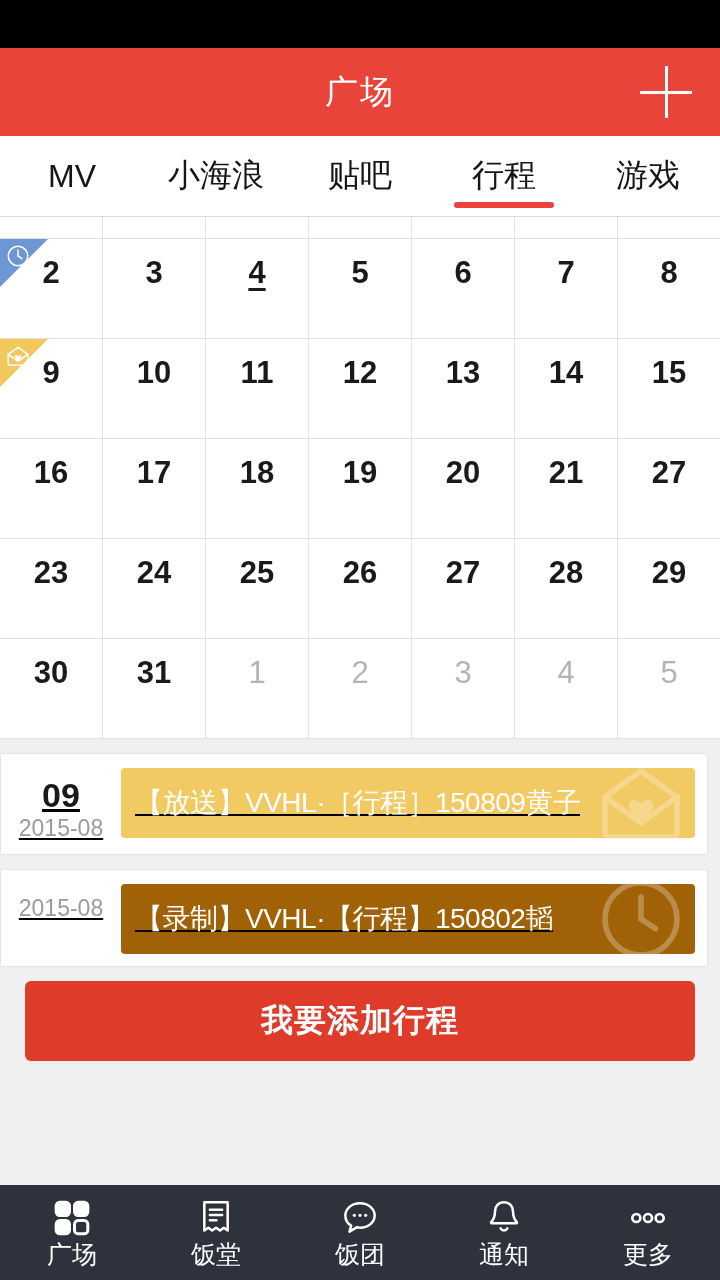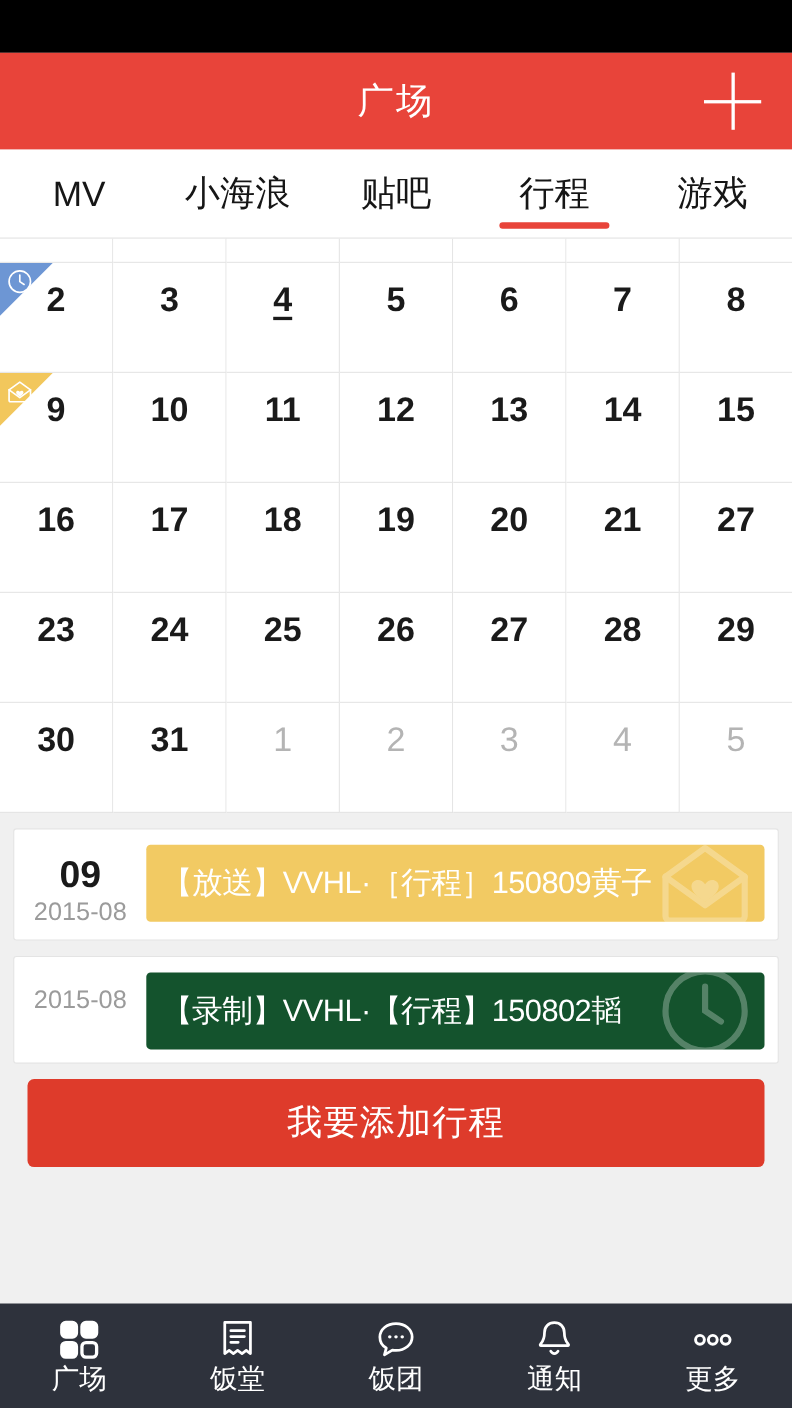--- a/index.html
+++ b/index.html
@@ -65,52 +65,52 @@
   
   .corner {
     position:absolute; left:0; top:0; width:0; height:0;
     border-style:solid; border-width:48px 48px 0 0;
   }
   .corner.blue   { border-color:#6d96d4 transparent transparent transparent; }
   .corner.yellow { border-color:#f2c75c transparent transparent transparent; }
   .corner-icon { position:absolute; left:5px; top:4px; width:26px; height:26px; }
 
   
-  .cards { padding:14px 12px 0 12px; }
+  .cards { padding:14px 12px 0 0;text-decoration:underline; }
   .card {
     background:#fff; border:1px solid #e4e4e4; border-radius:3px;
     display:flex; padding:14px 12px 12px 0; margin-bottom:14px;
   }
   .card-date { width:120px; flex:0 0 120px; text-align:center; padding-top:10px; }
   .card-day  { font-size:34px; font-weight:bold; color:#1a1a1a; line-height:1.05; }
   .card-month{ font-size:23px; color:#9b9b9b; margin-top:1px; }
   .card-main { flex:1 1 auto; min-width:0; }
   .card-banner {
     height:70px; border-radius:4px; position:relative; overflow:hidden;
     display:flex; align-items:center; padding:0 14px;
   }
   .card-banner.yellow { background:#f2ca63; }
-  .card-banner.blue   { background:#14532d; }
+  .card-banner.blue   { background:#a16207; }
   .card-banner-title {
     color:#fff; font-size:28px; white-space:nowrap; overflow:hidden;
     position:relative; z-index:2; letter-spacing:-0.5px;
   }
   .banner-watermark {
     position:absolute; right:6px; top:50%; transform:translateY(-50%);
     width:96px; height:96px; opacity:0.28; z-index:1;
   }
   .card-bottom { display:flex; align-items:flex-end; margin-top:8px; }
   .card-desc {
     flex:1 1 auto; min-width:0; font-size:27px; color:#1a1a1a;
     white-space:nowrap; overflow:hidden;
   }
   .card-count { flex:0 0 auto; font-size:26px; color:#9b9b9b; padding-left:10px; }
 
   
-  .add-wrap { padding:0 25px; }
+  .add-wrap { padding:0 25px;font-weight:bold; }
   .add-button {
     background:#de3b2b; color:#fff; border-radius:6px;
     height:80px; display:flex; align-items:center; justify-content:center;
     font-size:32px; letter-spacing:1px;
   }
 
   
   .bottomnav {
     height:95px; flex:0 0 95px; background:#2e323c;
     display:flex; align-items:center; position:relative; z-index:5;

